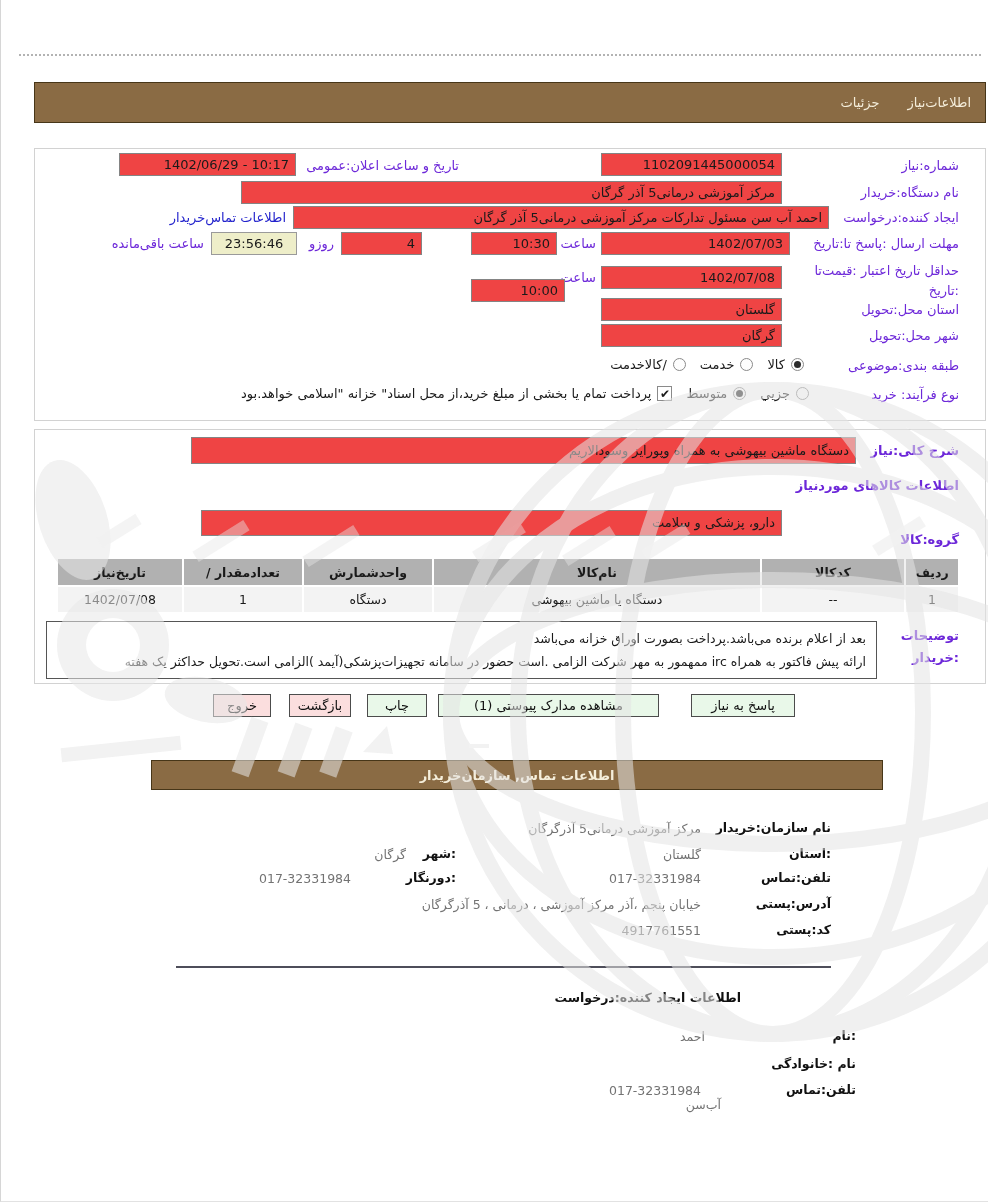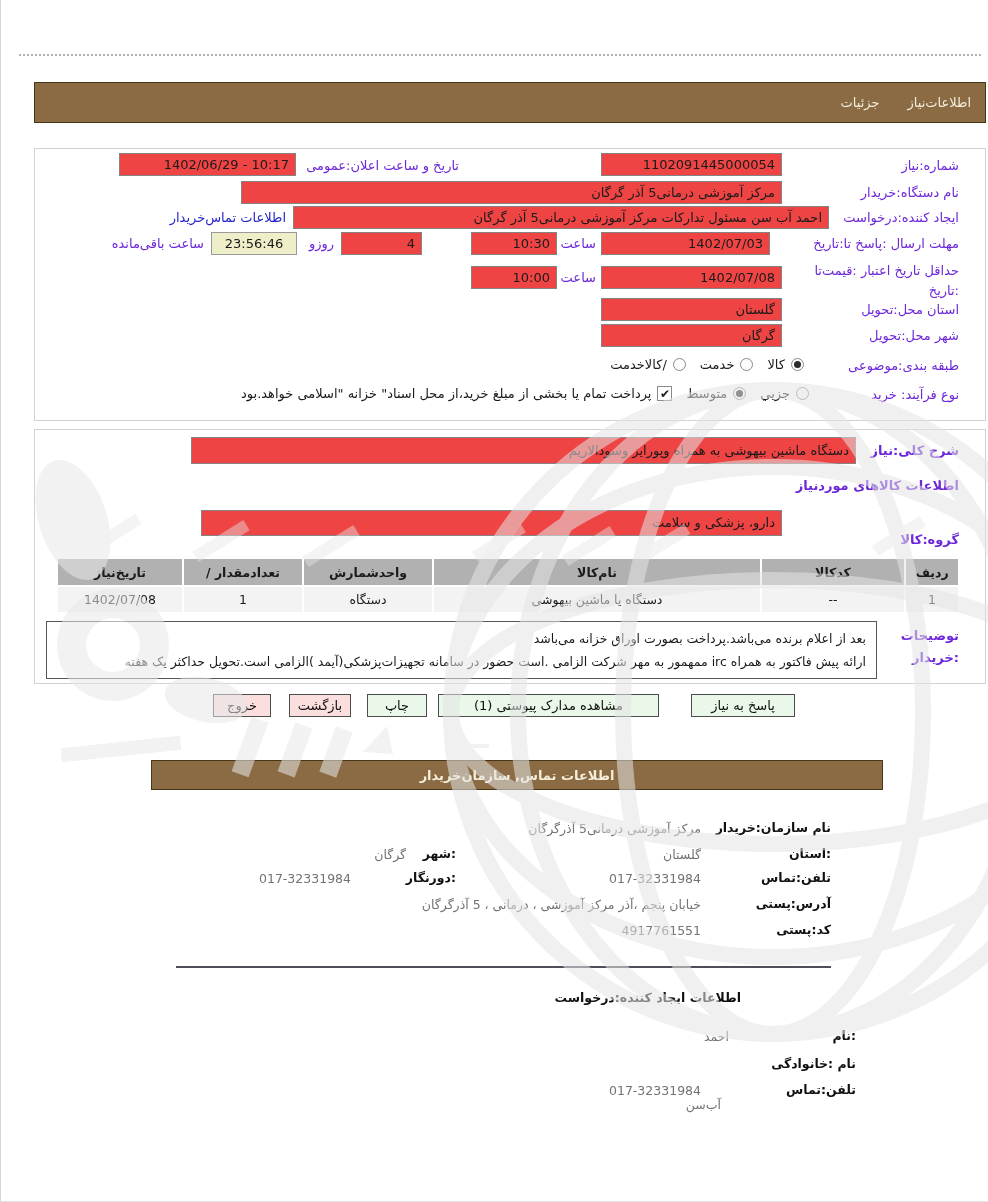--- a/index.html
+++ b/index.html
@@ -79,33 +79,33 @@
     <div class="ibox" style="left:118px;top:153px;width:177px;">10:17 - 1402/06/29</div>
 
     <div class="lbl" style="right:30px;top:185px;">نام دستگاه:خریدار</div>
     <div class="ibox" style="left:240px;top:181px;width:541px;">مرکز آموزشی درمانی5 آذر گرگان</div>
 
     <div class="lbl" style="right:30px;top:210px;">ایجاد کننده:درخواست</div>
     <div class="ibox" style="left:292px;top:206px;width:536px;">احمد آب سن مسئول تدارکات مرکز آموزشی درمانی5 آذر گرگان</div>
     <div class="link" style="right:703px;top:210px;">اطلاعات تماس‌خریدار</div>
 
     <div class="lbl" style="right:30px;top:236px;">مهلت ارسال :پاسخ تا:تاریخ</div>
-    <div class="ibox" style="left:600px;top:232px;width:169px;">1402/07/03</div>
+    <div class="ibox" style="left:600px;top:232px;width:189px;">1402/07/03</div>
     <div class="lbl" style="right:393px;top:236px;">ساعت</div>
     <div class="ibox" style="left:470px;top:232px;width:86px;">10:30</div>
     <div class="ibox" style="left:340px;top:232px;width:81px;">4</div>
     <div class="lbl" style="right:655px;top:236px;">روزو</div>
     <div class="timer" style="left:210px;top:232px;width:86px;">23:56:46</div>
     <div class="lbl" style="right:785px;top:236px;">ساعت باقی‌مانده</div>
 
     <div class="lbl" style="right:30px;top:263px;">حداقل تاریخ اعتبار :قیمت‌تا</div>
     <div class="lbl" style="right:30px;top:283px;">:تاریخ</div>
     <div class="ibox" style="left:600px;top:266px;width:181px;">1402/07/08</div>
     <div class="lbl" style="right:393px;top:270px;">ساعت</div>
-    <div class="ibox" style="left:470px;top:266px;width:86px;">10:00</div>
+    <div class="ibox" style="left:470px;top:279px;width:94px;">10:00</div>
 
     <div class="lbl" style="right:30px;top:302px;">استان محل:تحویل</div>
     <div class="ibox" style="left:600px;top:298px;width:181px;">گلستان</div>
     <div class="lbl" style="right:30px;top:328px;">شهر محل:تحویل</div>
     <div class="ibox" style="left:600px;top:324px;width:181px;">گرگان</div>
 
     <div class="lbl" style="right:30px;top:358px;">طبقه بندی:موضوعی</div>
     <div class="optgroup" style="right:185px;top:357px;">
       <span class="opt">
           <span class="radio on"></span>
@@ -210,21 +210,21 @@
     <div class="cval" style="right:288px;top:897px;">خیابان پنجم ،آذر مرکز آموزشی ، درمانی ، 5 آذرگرگان</div>
 
     <div class="clbl" style="right:158px;top:922px;">کد:پستی</div>
     <div class="cval" style="right:288px;top:923px;">4917761551</div>
 
     <div class="divider" style="left:175px;top:966px;width:655px;"></div>
 
     <div class="clbl" style="right:248px;top:990px;">اطلاعات ایجاد کننده:درخواست</div>
 
     <div class="clbl" style="right:133px;top:1028px;">:نام</div>
-    <div class="cval" style="right:260px;top:1029px;">احمد</div>
+    <div class="cval" style="right:284px;top:1029px;">احمد</div>
 
     <div class="clbl" style="right:133px;top:1056px;">نام :خانوادگی</div>
     <div class="cval" style="right:268px;top:1097px;">آب‌سن</div>
 
     <div class="clbl" style="right:133px;top:1082px;">تلفن:تماس</div>
     <div class="cval" style="right:288px;top:1083px;">017-32331984</div>
   </div>
 
   <svg class="wm" width="988" height="1202" viewBox="0 0 988 1202">
     <g stroke="#e4e4e4" stroke-width="16" fill="none">

